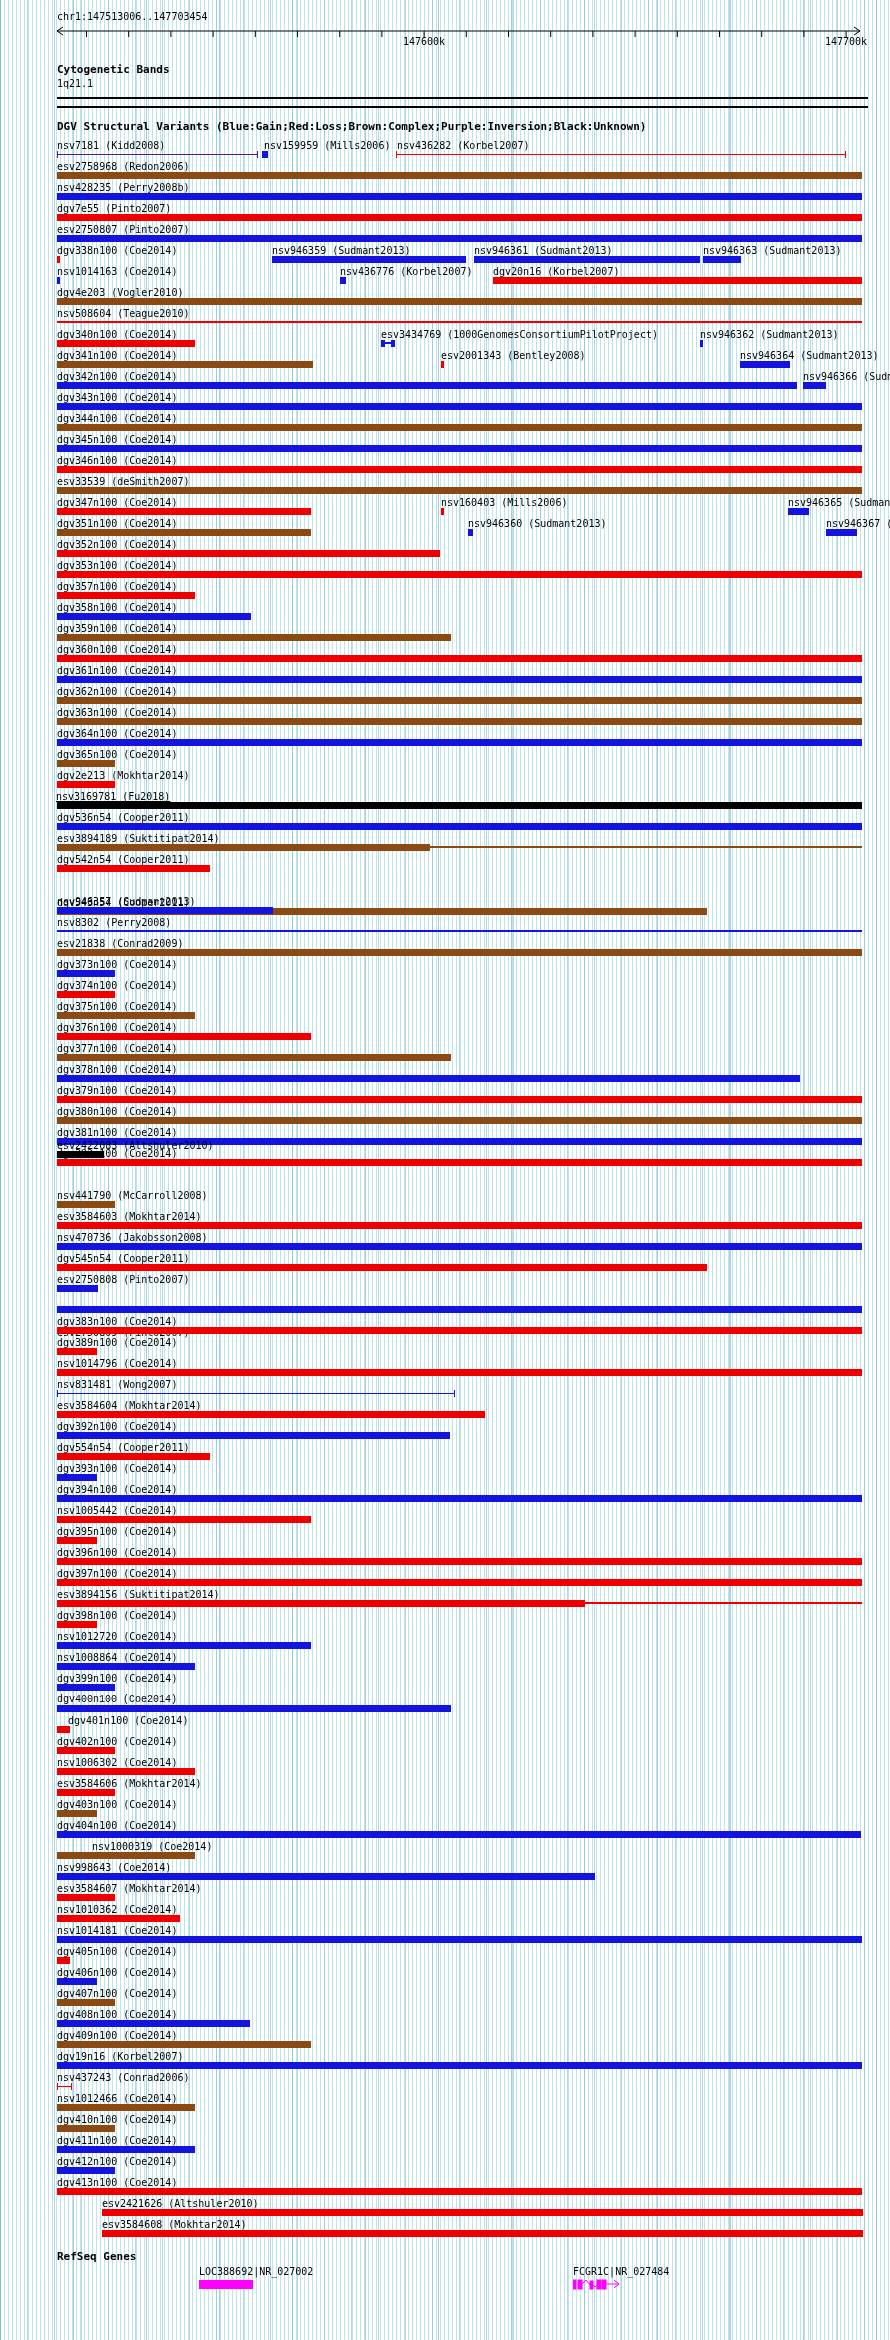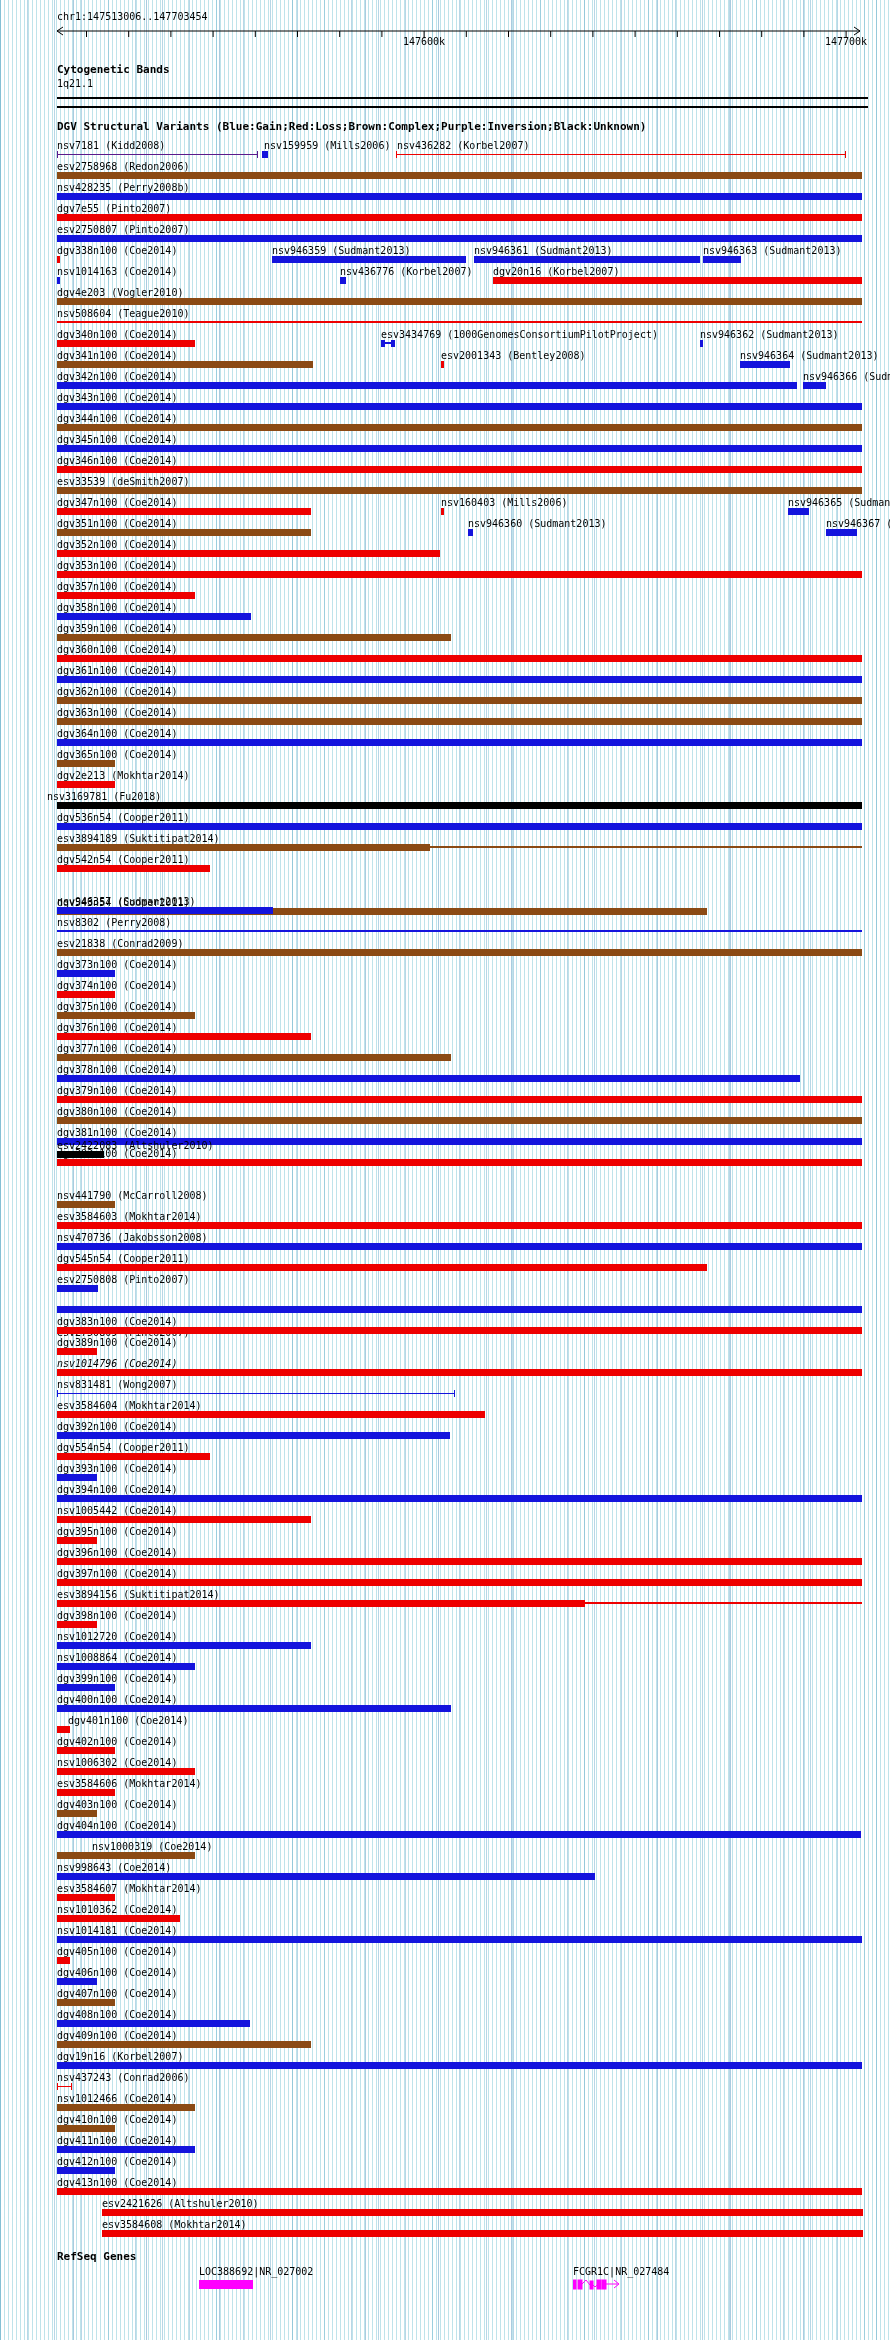--- a/index.html
+++ b/index.html
@@ -204,21 +204,21 @@
       </div>
       <div class="row" style="top: 749px;">
         <span class="lbl" style="left: 57px;">dgv365n100 (Coe2014)</span>
         <div class="bar" style="left: 57px; width: 58px; background: rgb(139, 74, 20);"></div>
       </div>
       <div class="row" style="top: 770px;">
         <span class="lbl" style="left: 57px;">dgv2e213 (Mokhtar2014)</span>
         <div class="bar" style="left: 57px; width: 58px; background: rgb(238, 0, 0);"></div>
       </div>
       <div class="row" style="top: 791px;">
-        <span class="lbl" style="left: 47px;">nsv3169781 (Fu2018)</span>
+        <span class="lbl" style="left: 56px; text-decoration: underline;">nsv3169781 (Fu2018)</span>
         <div class="bar" style="left: 57px; width: 805px; background: rgb(0, 0, 0);"></div>
       </div>
       <div class="row" style="top: 812px;">
         <span class="lbl" style="left: 57px;">dgv536n54 (Cooper2011)</span>
         <div class="bar" style="left: 57px; width: 805px; background: rgb(20, 20, 221);"></div>
       </div>
       <div class="row" style="top: 833px;">
         <span class="lbl" style="left: 57px;">esv3894189 (Suktitipat2014)</span>
         <div class="bar" style="left: 57px; width: 373px; background: rgb(139, 74, 20);"></div>
         <div class="bar t" style="left: 430px; width: 432px; background: rgb(139, 74, 20);"></div>
@@ -313,21 +313,21 @@
       </div>
       <div class="row" style="top: 1316px;">
         <span class="lbl" style="left: 57px;">dgv383n100 (Coe2014)</span>
         <div class="bar" style="left: 57px; width: 805px; background: rgb(238, 0, 0);"></div>
       </div>
       <div class="row" style="top: 1337px;">
         <span class="lbl" style="left: 57px;">dgv389n100 (Coe2014)</span>
         <div class="bar" style="left: 57px; width: 40px; background: rgb(238, 0, 0);"></div>
       </div>
       <div class="row" style="top: 1358px;">
-        <span class="lbl" style="left: 57px; font-style: italic;">nsv1014796 (Coe2014)</span>
+        <span class="lbl" style="left: 57px;">nsv1014796 (Coe2014)</span>
         <div class="bar" style="left: 57px; width: 805px; background: rgb(238, 0, 0);"></div>
       </div>
       <div class="row" style="top: 1379px;">
         <span class="lbl" style="left: 57px;">nsv831481 (Wong2007)</span>
         <div class="bar e" style="left: 57px; width: 398px;">
           <i style="position: absolute; left: 0px; right: 0px; top: 3px; height: 1px; background: rgb(20, 20, 221);"></i>
           <i style="position: absolute; left: 0px; top: 0px; width: 1px; height: 7px; background: rgb(20, 20, 221);"></i>
           <i style="position: absolute; right: 0px; top: 0px; width: 1px; height: 7px; background: rgb(20, 20, 221);"></i>
         </div>
       </div>
@@ -382,21 +382,21 @@
       </div>
       <div class="row" style="top: 1652px;">
         <span class="lbl" style="left: 57px;">nsv1008864 (Coe2014)</span>
         <div class="bar" style="left: 57px; width: 138px; background: rgb(20, 20, 221);"></div>
       </div>
       <div class="row" style="top: 1673px;">
         <span class="lbl" style="left: 57px;">dgv399n100 (Coe2014)</span>
         <div class="bar" style="left: 57px; width: 58px; background: rgb(20, 20, 221);"></div>
       </div>
       <div class="row" style="top: 1694px;">
-        <span class="lbl" style="left: 57px;">dgv400n100 (Coe2014)</span>
+        <span class="lbl" style="left: 57px; font-family: Liberation Mono, monospace;">dgv400n100 (Coe2014)</span>
         <div class="bar" style="left: 57px; width: 394px; background: rgb(20, 20, 221);"></div>
       </div>
       <div class="row" style="top: 1715px;">
         <span class="lbl" style="left: 68px;">dgv401n100 (Coe2014)</span>
         <div class="bar" style="left: 57px; width: 13px; background: rgb(238, 0, 0);"></div>
       </div>
       <div class="row" style="top: 1736px;">
         <span class="lbl" style="left: 57px;">dgv402n100 (Coe2014)</span>
         <div class="bar" style="left: 57px; width: 58px; background: rgb(238, 0, 0);"></div>
       </div>

